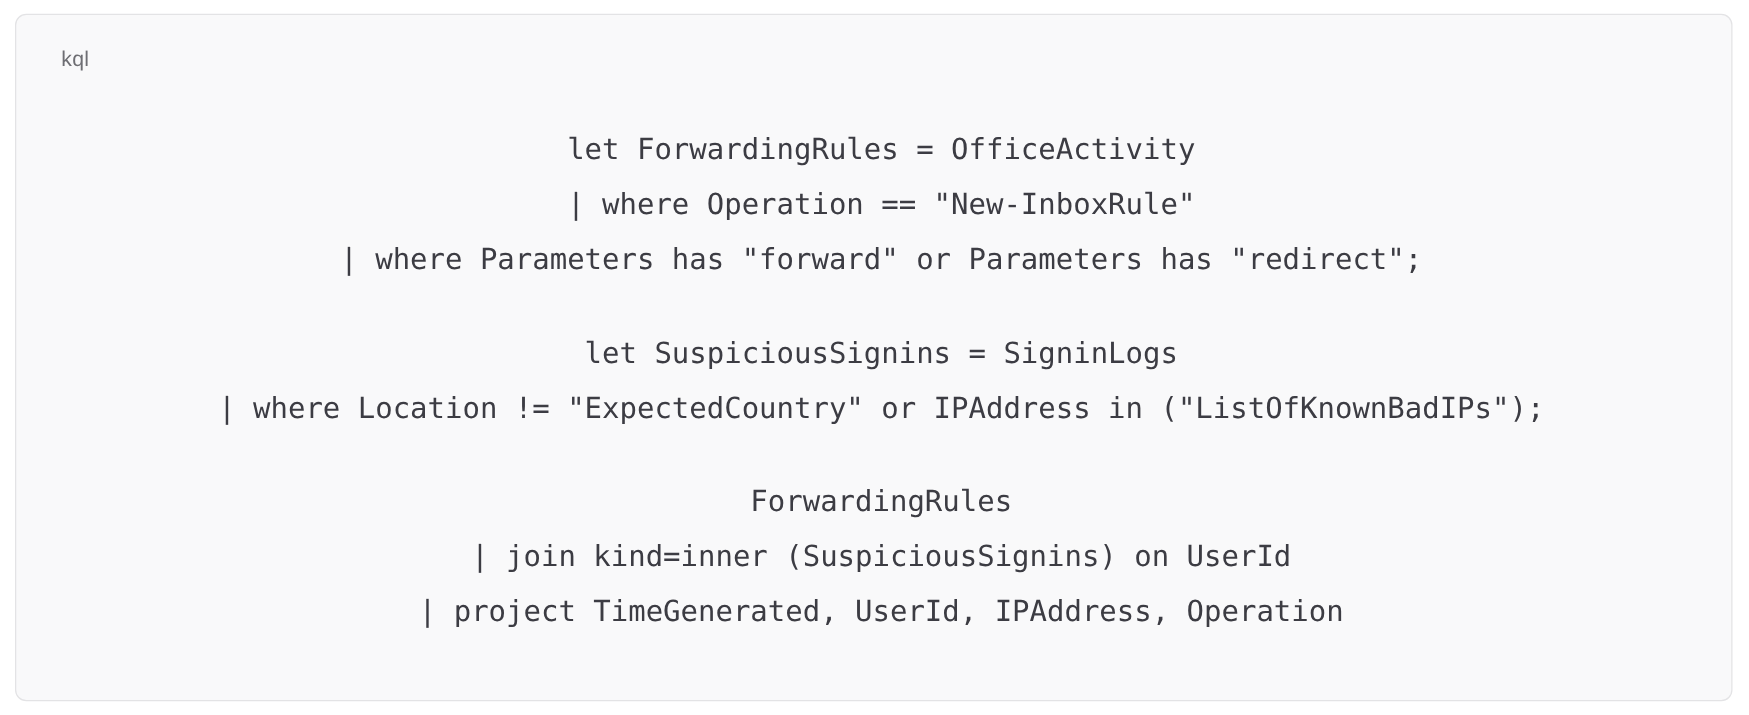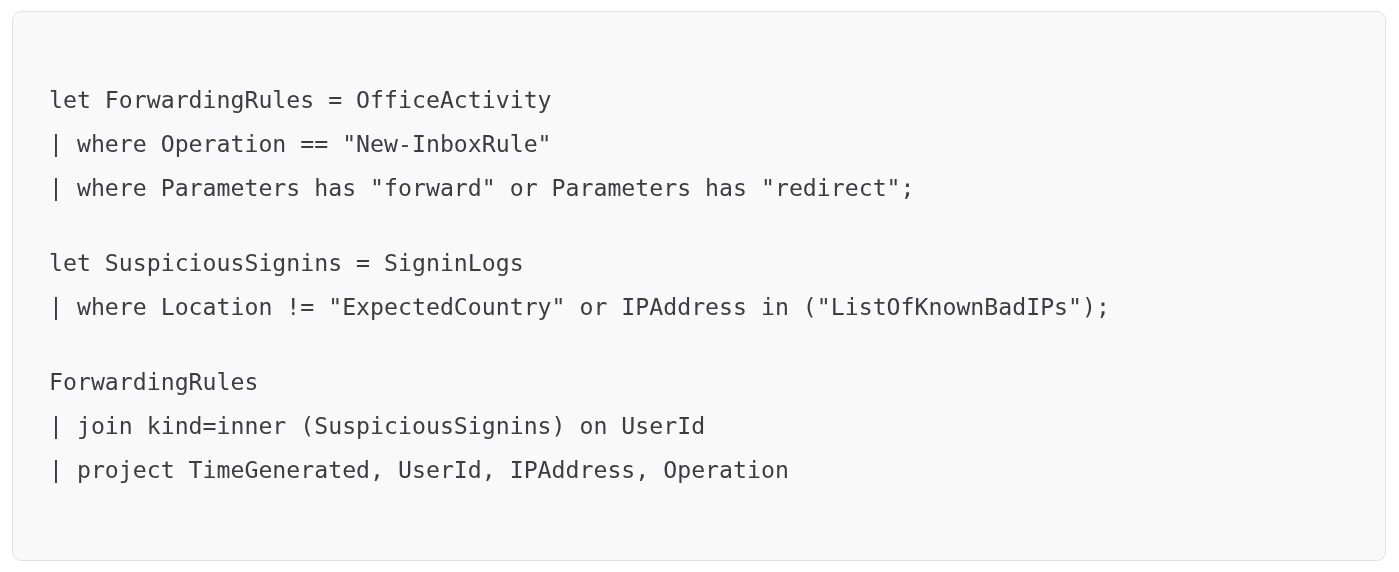--- a/index.html
+++ b/index.html
@@ -54,26 +54,28 @@
     line-height: 44px;
     color: #3c3c43;
     white-space: pre;
     letter-spacing: 0px;
   }
 
   .code-line {
     display: block;
     height: 44px;
     white-space: pre;
+    text-align: center;
   }
 
   .code-line.blank {
     height: 31px;
   }
 </style>
 </head>
 <body>
 
 <div id="page">
   <div class="code-card">
+    <div class="lang-label">kql</div>
     <pre class="code-body"><span class="code-line">let ForwardingRules = OfficeActivity</span><span class="code-line">| where Operation == "New-InboxRule"</span><span class="code-line">| where Parameters has "forward" or Parameters has "redirect";</span><span class="code-line blank"></span><span class="code-line">let SuspiciousSignins = SigninLogs</span><span class="code-line">| where Location != "ExpectedCountry" or IPAddress in ("ListOfKnownBadIPs");</span><span class="code-line blank"></span><span class="code-line">ForwardingRules</span><span class="code-line">| join kind=inner (SuspiciousSignins) on UserId</span><span class="code-line">| project TimeGenerated, UserId, IPAddress, Operation</span></pre>
   </div>
 </div>
 
 </body></html>

